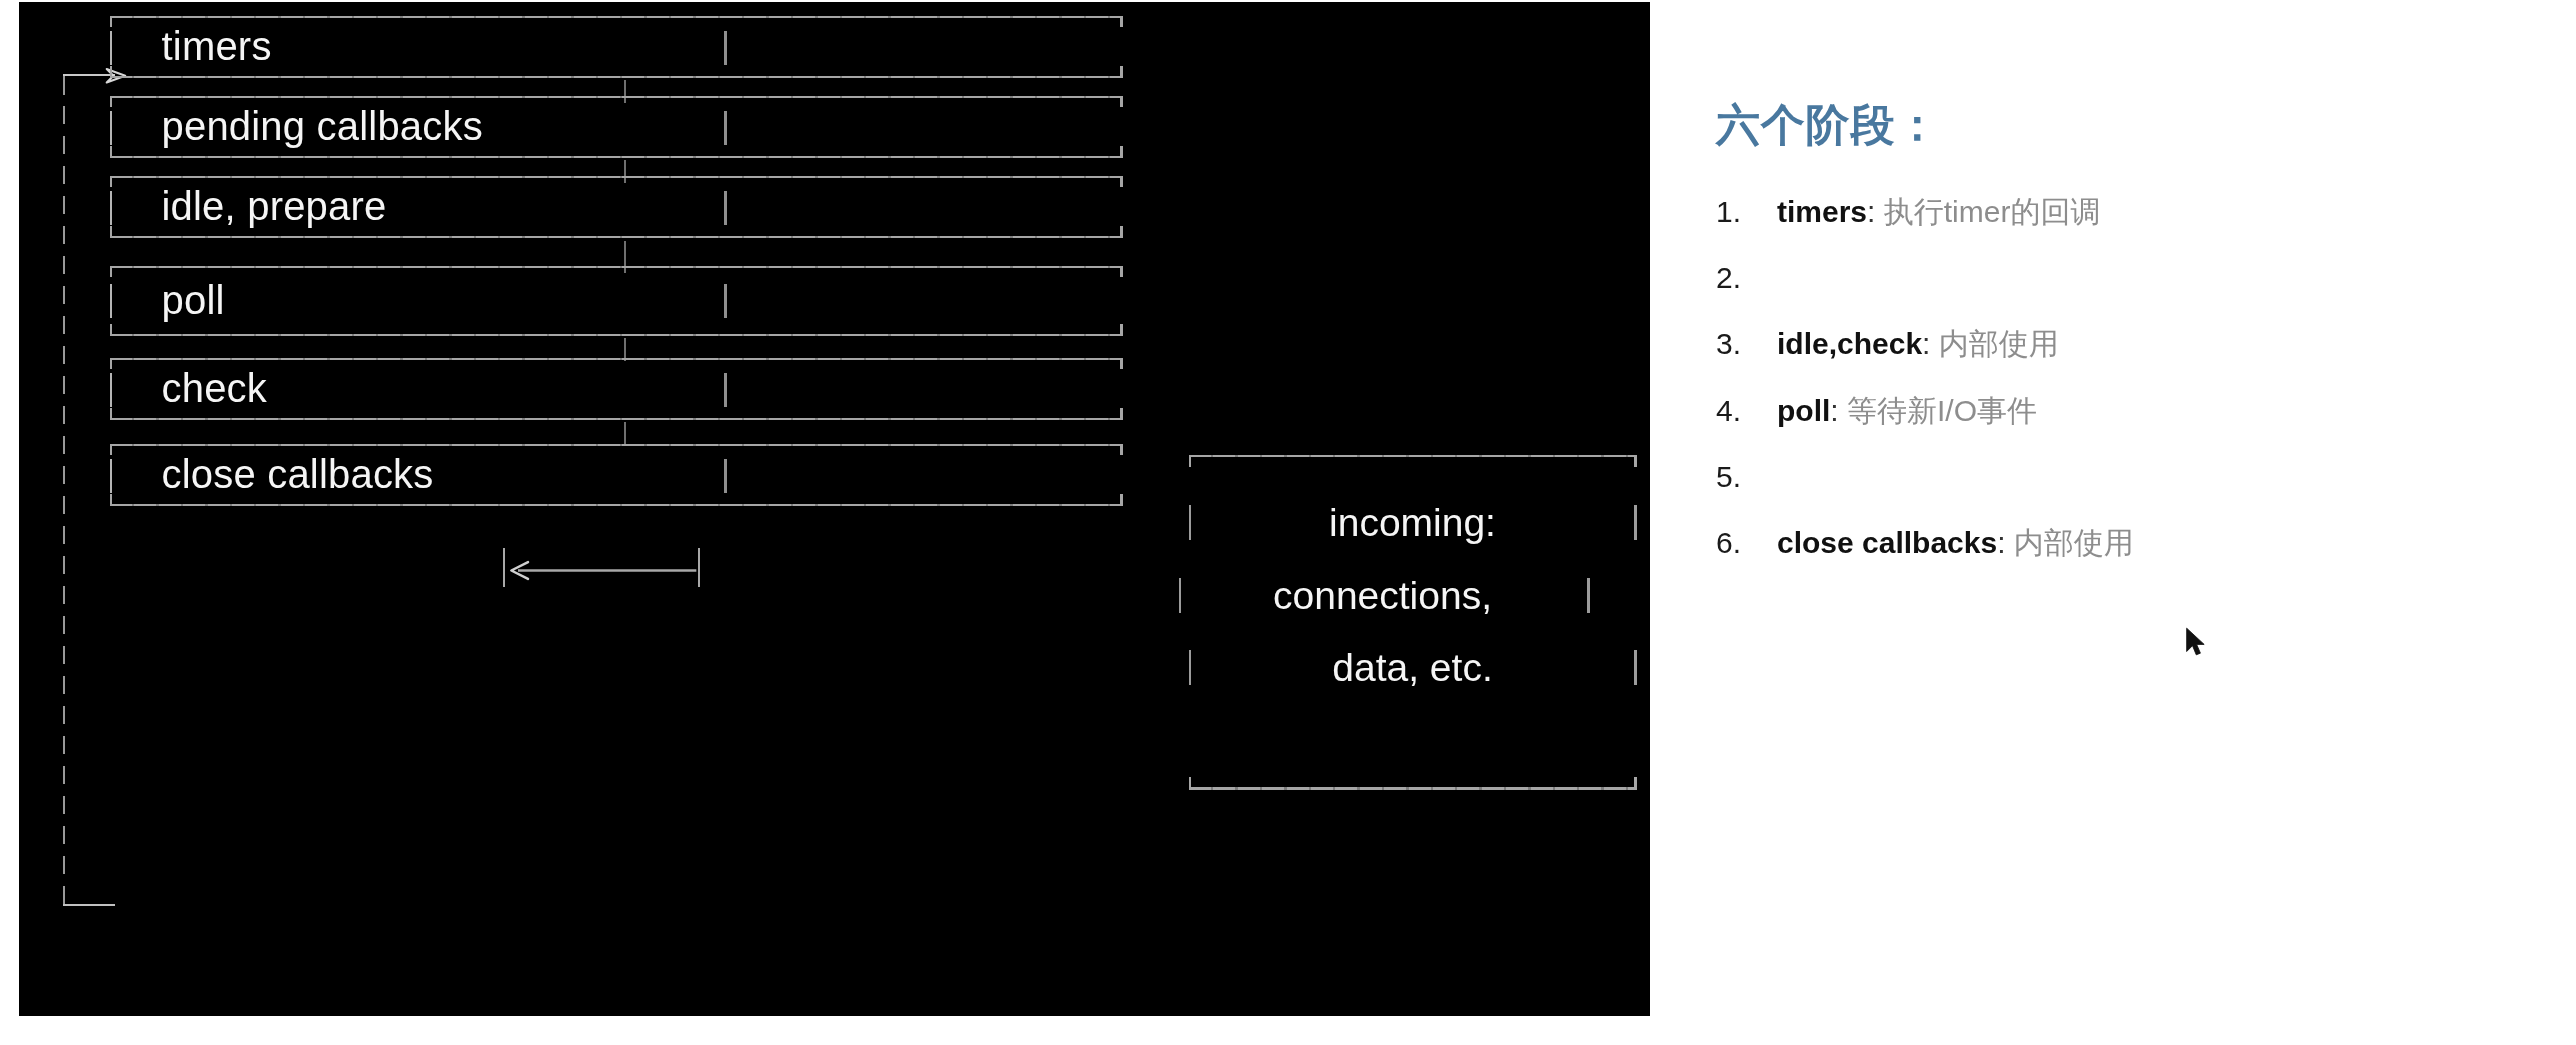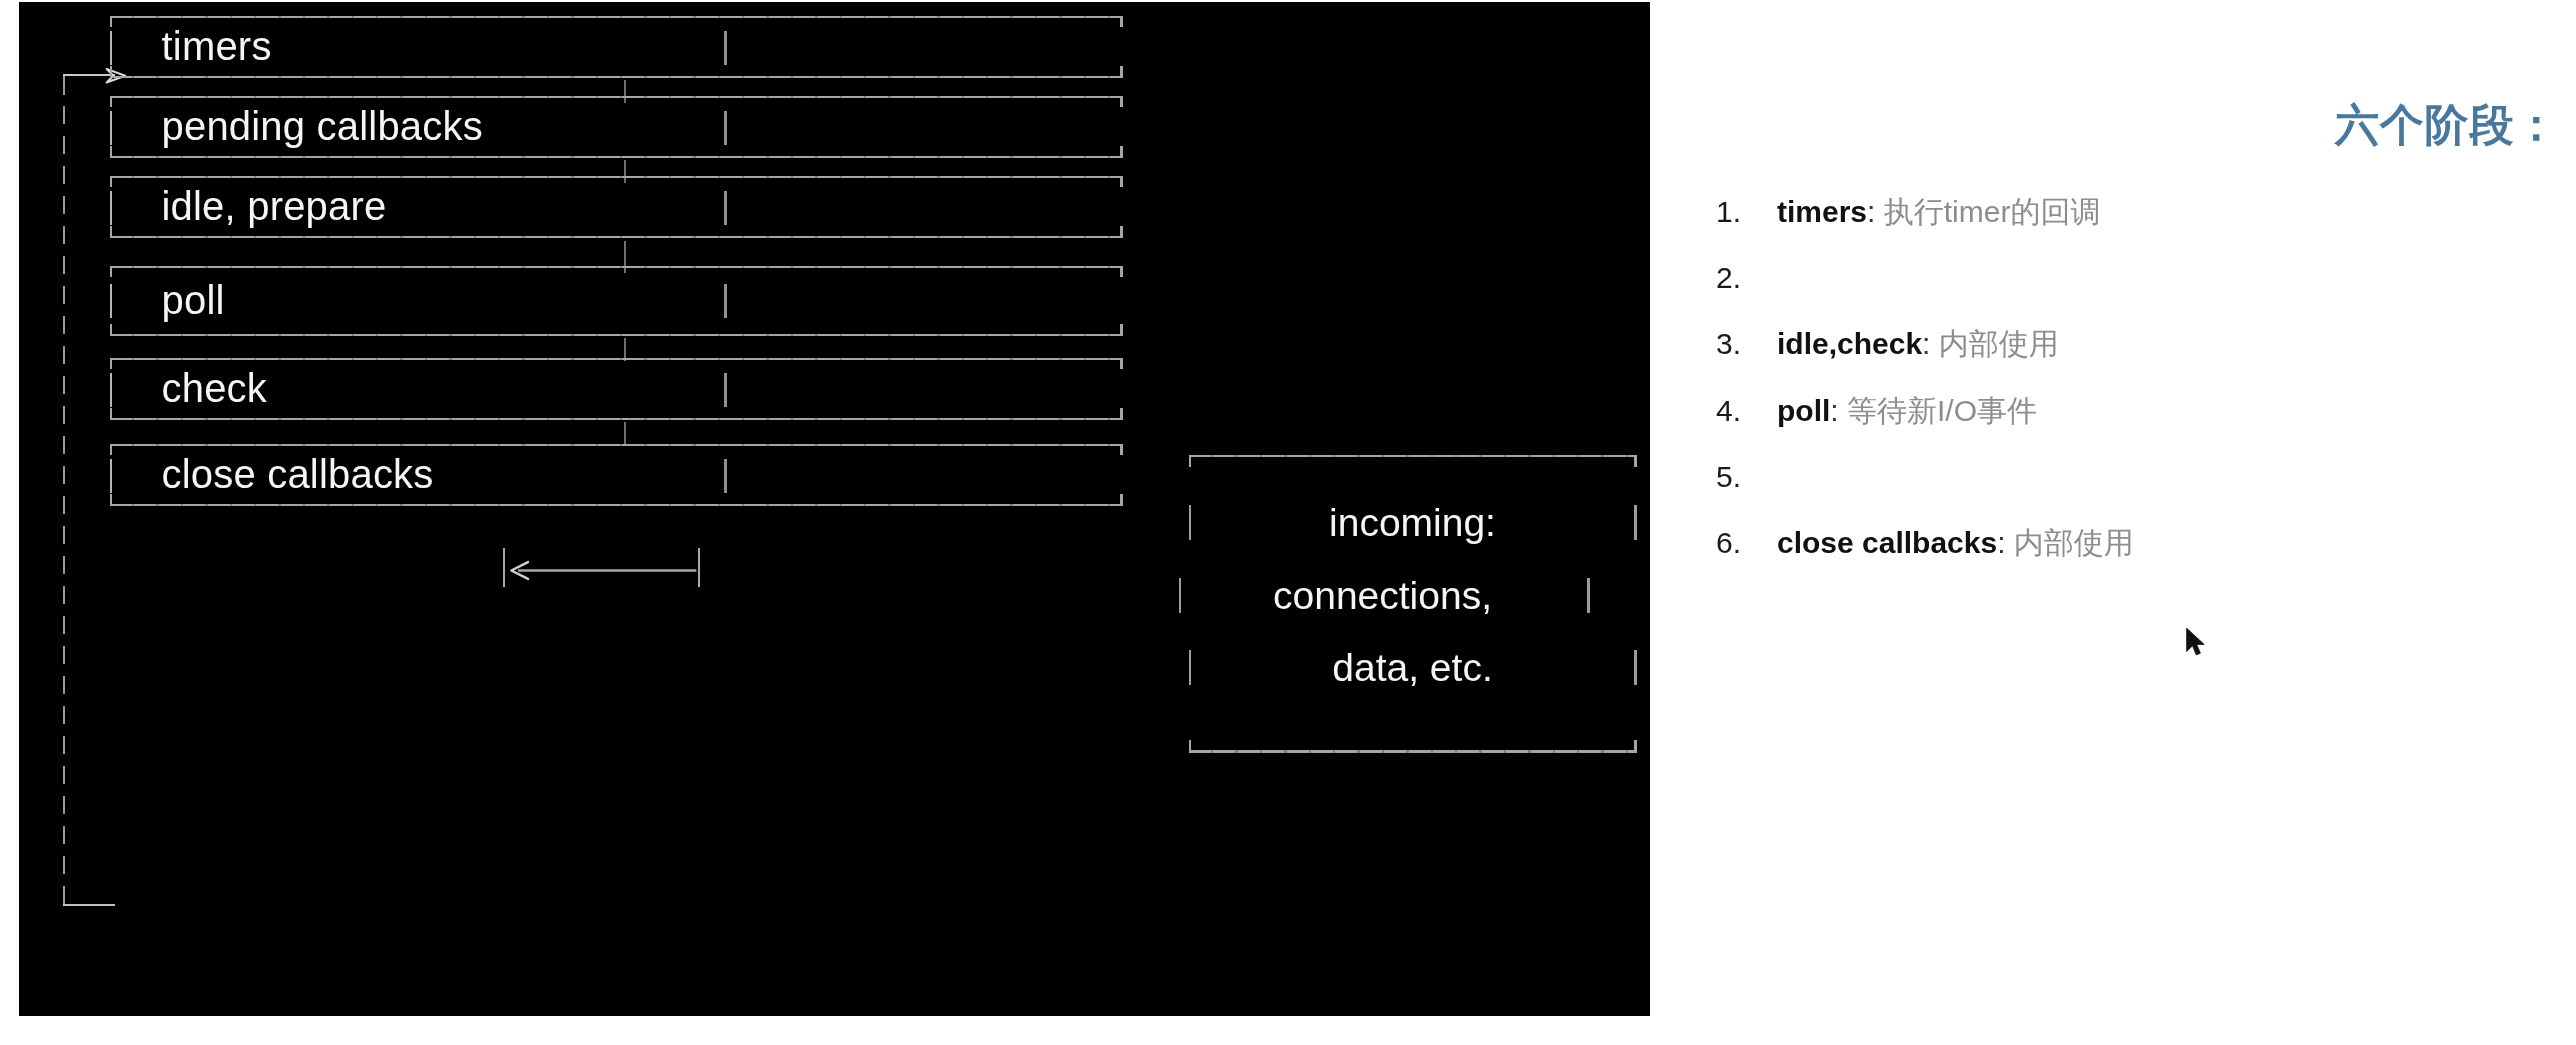--- a/index.html
+++ b/index.html
@@ -56,21 +56,21 @@
     font-size:40px;line-height:1;letter-spacing:0.2px;
     color:#f5f5f5;font-weight:400;
   }
   
   .mid-tick{
     position:absolute;left:605px;width:2.5px;background:#6f6f6f;
   }
 
   
   #incoming-box{
-    position:absolute;left:1170px;top:453px;width:448px;height:298px;
+    position:absolute;left:1170px;top:453px;width:448px;height:335px;
   }
   #incoming-box .ib-top,#incoming-box .ib-bot{
     position:absolute;left:0;width:100%;height:2.5px;
     background:repeating-linear-gradient(to right,#a6a6a6 0 22px,#7d7d7d 22px 24.4px);
   }
   #incoming-box .ib-top{top:0;}
   #incoming-box .ib-bot{bottom:0;}
   #incoming-box .ib-c{position:absolute;width:2.5px;height:12.6px;background:#a6a6a6;}
   #incoming-box .ib-c.tl{left:0;top:0;}
   #incoming-box .ib-c.tr{right:0;top:0;}
@@ -111,21 +111,21 @@
   .close-stub{
     position:absolute;left:44px;top:902px;width:52px;height:2.5px;background:#c0c0c0;
   }
 
   
   #notes-panel{
     position:absolute;left:1716px;top:101px;width:843px;
   }
   #notes-title{
     font-size:44px;font-weight:700;color:#49789f;letter-spacing:0.8px;
-    margin:0 0 44px 0;line-height:1.1;text-align:right;
+    margin:0 0 44px 0;line-height:1.1;
   }
   .note-item{
     display:flex;align-items:baseline;margin-bottom:30px;
   }
   .note-num{
     width:61px;flex:0 0 61px;font-size:30px;color:#1a1a1a;font-weight:400;
   }
   .note-body{font-size:30px;line-height:1.25;white-space:nowrap;}
   .note-term{font-weight:700;color:#111111;}
   .note-colon{color:#333333;}

